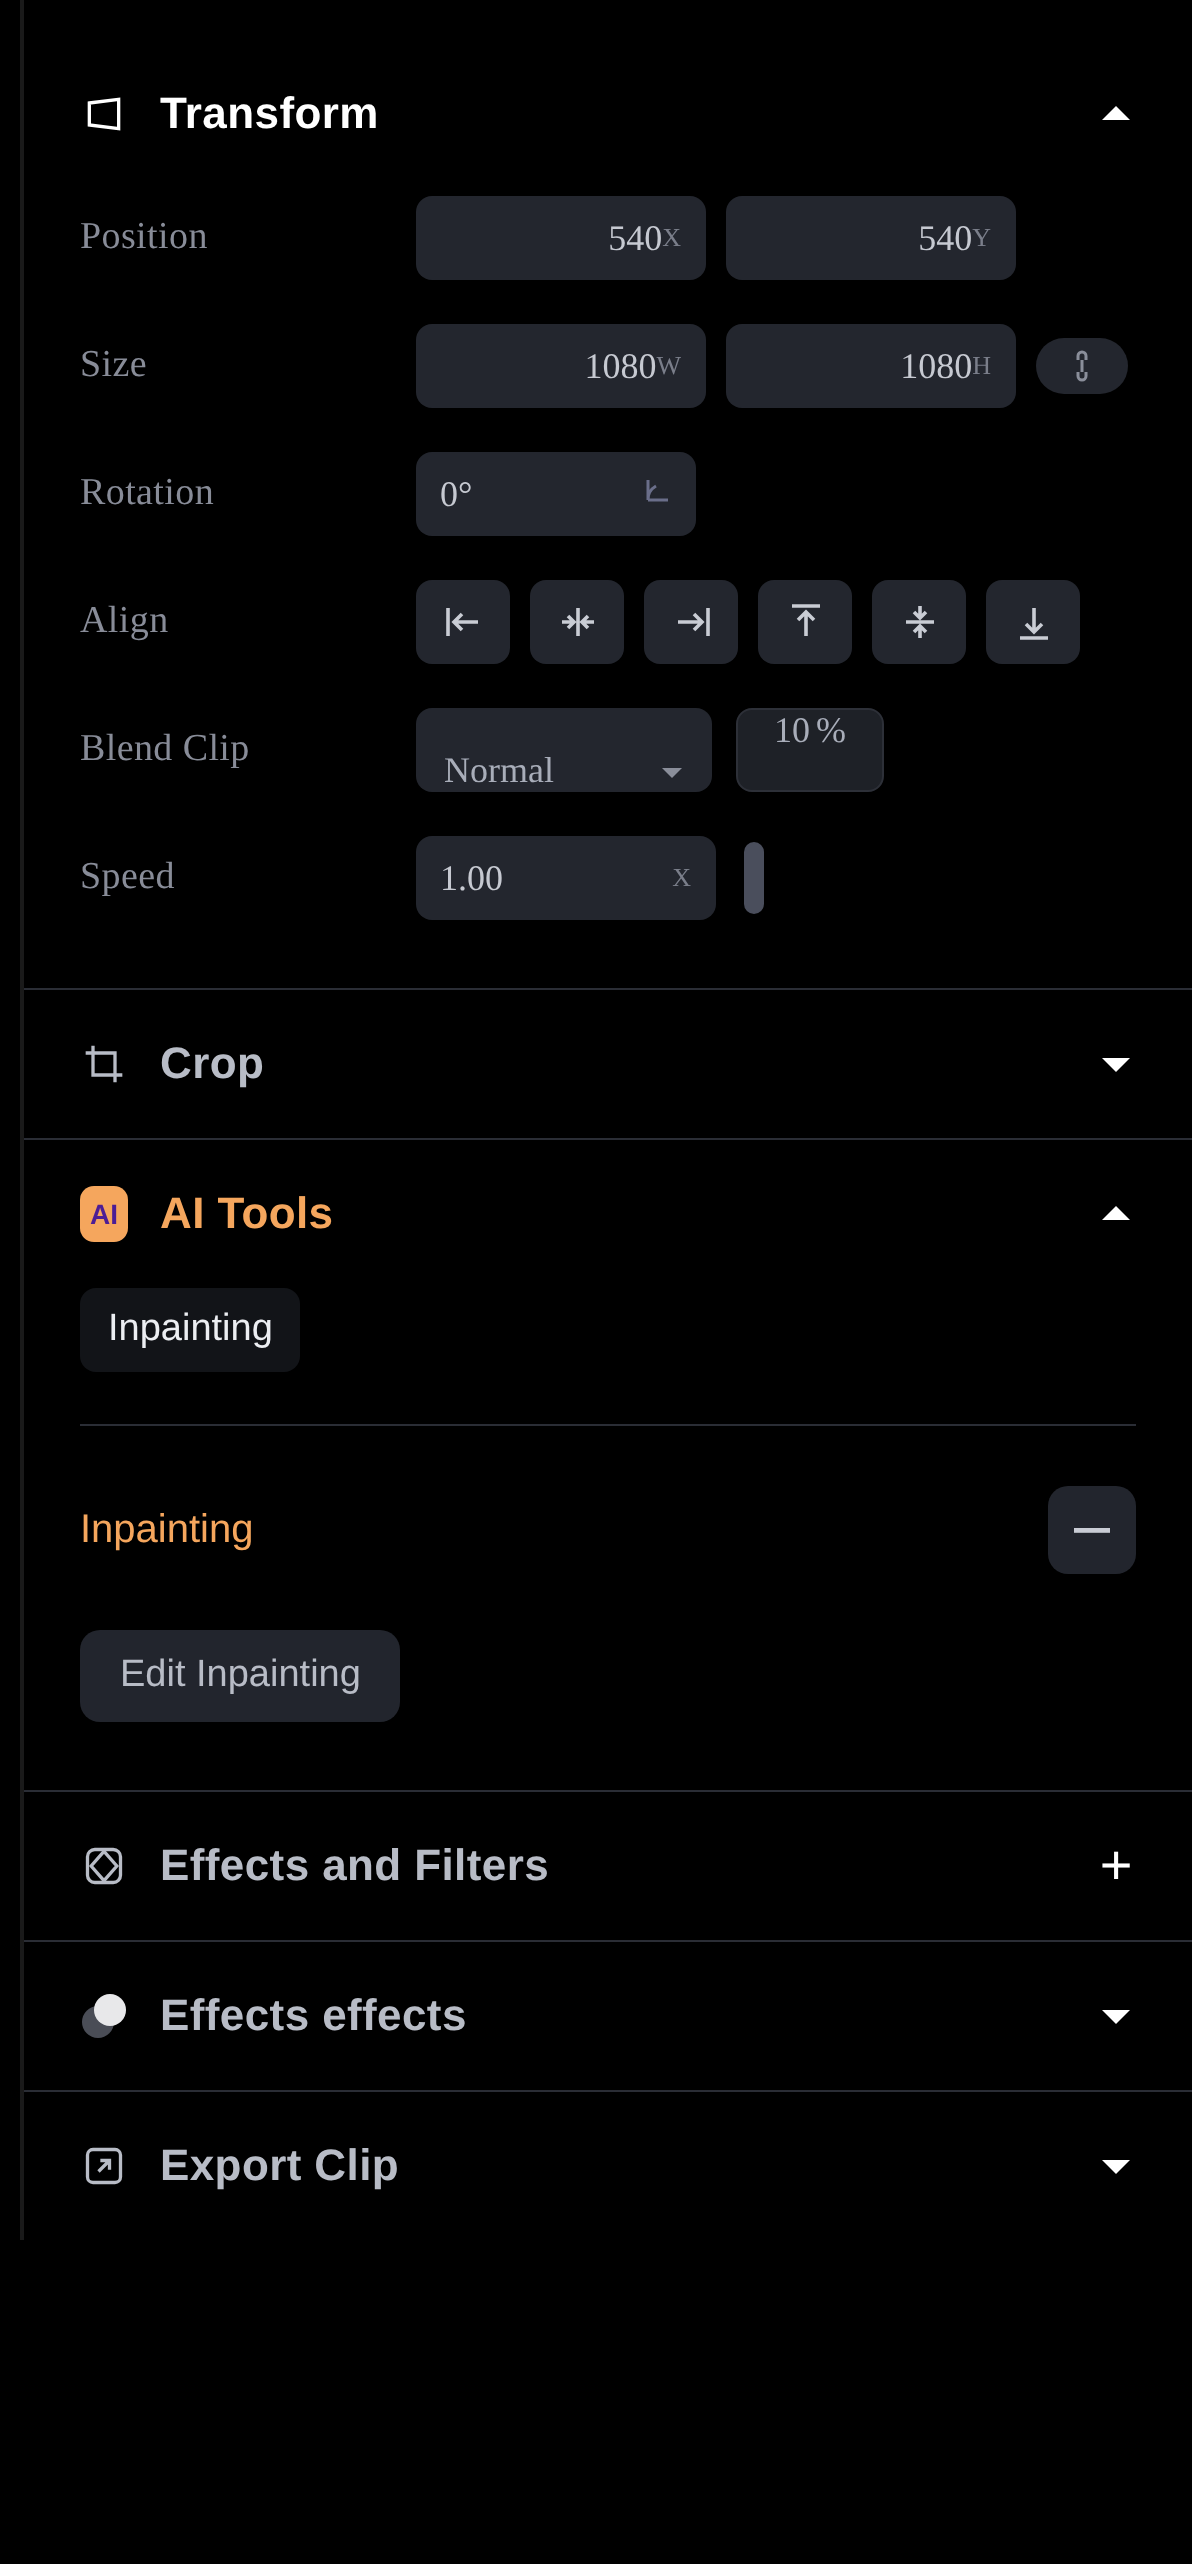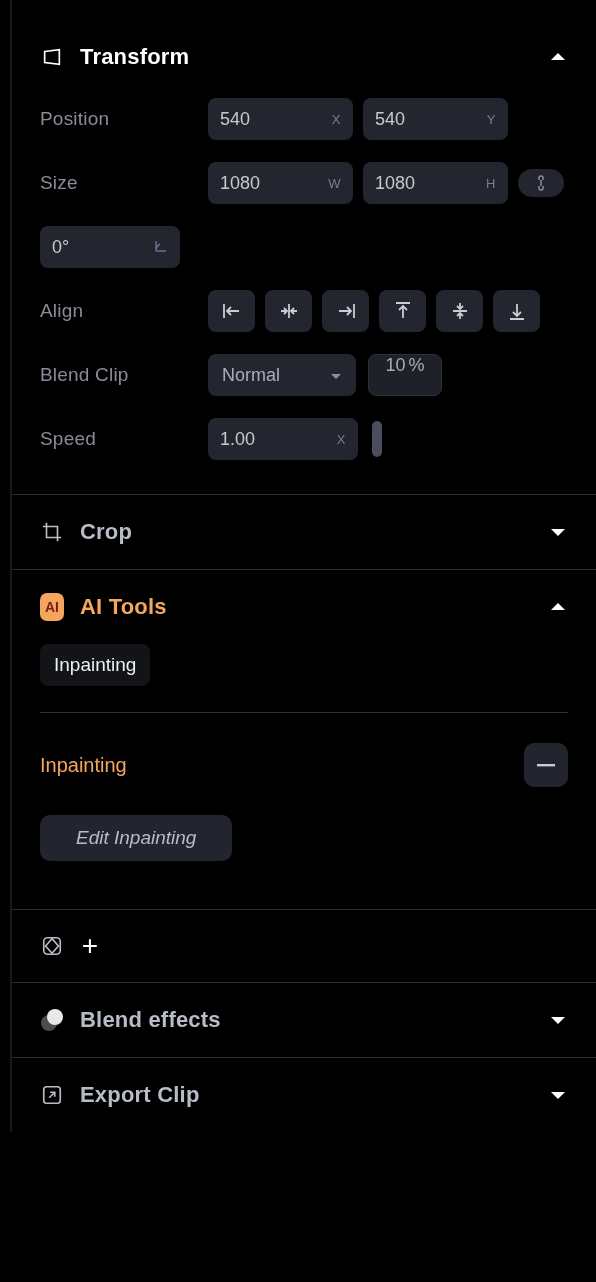--- a/index.html
+++ b/index.html
@@ -19,21 +19,21 @@
   align-items: center;
   padding: 24px 28px 24px 28px;
   cursor: pointer;
 }
 .section-header.first { padding-top: 44px; }
 .section-icon { width: 24px; height: 24px; margin-right: 16px; display:flex; align-items:center; justify-content:center; }
 .section-title { font-size: 22px; font-weight: 600; color: #fff; flex: 1; letter-spacing: 0.2px; }
 .section-title.dim { color: #b8bcc6; }
 .section-title.ai { color: #f5a65d; }
 .chev { width: 20px; height: 20px; display:flex; align-items:center; justify-content:center; }
-.section-body { padding: 0 28px 24px 28px; }
+.section-body { padding: 0 28px 24px 28px; font-family: Liberation Serif, serif; }
 .row {
   display: flex;
   align-items: center;
   margin-bottom: 14px;
   padding: 4px 0;
 }
 .row-label {
   width: 168px;
   font-size: 19px;
   color: #888c98;
@@ -42,71 +42,71 @@
 .row-controls { display: flex; gap: 10px; align-items: center; flex: 1; }
 .input-field {
   display: flex;
   align-items: center;
   background: #23262e;
   border-radius: 8px;
   height: 42px;
   padding: 0 12px;
   min-width: 0;
 }
-.input-field.num { width: 145px; justify-content: space-between; }
+.input-field.num { width: 145px; justify-content: flex-end; }
 .input-field.rot { width: 140px; justify-content: space-between; }
 .input-field.speed { width: 150px; justify-content: space-between; }
 .input-val { color: #c6c9d1; font-size: 18px; }
 .input-suffix { color: #7a7e8a; font-size: 13px; font-weight: 500; letter-spacing: 0.5px; }
 .input-suffix.deg { font-size:14px; }
 .link-chip {
   background: #23262e; border-radius: 20px; width: 46px; height: 28px;
   display:flex; align-items:center; justify-content:center;
 }
 .align-btn {
   background: #23262e; border-radius: 8px; width: 47px; height: 42px;
   display:flex; align-items:center; justify-content:center;
 }
 .select-field {
-  display:flex; align-items:center; justify-content:space-between;
+  display:flex; align-items:flex-end; justify-content:space-between;
   background: #23262e; border-radius: 8px; height: 42px; width: 148px;
   padding: 0 14px; margin-right: 2px;
 }
 .select-val { color: #a8adb9; font-size: 18px; }
 .pct-box {
   background: #1e2127; border: 1px solid #2d3038; border-radius: 8px;
   height: 42px; width: 74px; display:flex; align-items:flex-start; justify-content:center;
   color: #a8adb9; font-size: 18px;
 }
 .speed-handle {
   width: 10px; height: 36px; background: #4a4e5c; border-radius: 5px; margin-left: 4px;
 }
 .ai-badge {
-  background: #f5a65d; color: #7f1d1d; font-weight: 700; font-size: 14px;
+  background: #f5a65d; color: #4c1d95; font-weight: 700; font-size: 14px;
   width: 28px; height: 28px; border-radius: 7px;
   display:flex; align-items:center; justify-content:center;
 }
 .tool-chips { display:flex; gap: 10px; padding: 0 28px 26px 28px; }
 .tool-chip {
   background: #121418; border-radius: 8px; padding: 10px 14px;
   color: #eceef2; font-size: 19px;
 }
 .subhead-row {
   display:flex; align-items:center; justify-content:space-between;
   padding: 30px 28px 18px 28px;
 }
 .subhead { color: #f5a65d; font-size: 20px; }
 .square-btn {
   background: #22252d; border-radius: 10px; width: 44px; height: 44px;
   display:flex; align-items:center; justify-content:center; color:#c9ccd4;
   font-size: 26px;
 }
 .edit-btn {
-  background: #22252d; border-radius: 10px; padding: 12px 36px;
-  color: #b8bcc6; font-size: 19px; margin: 10px 28px 48px 28px; display:inline-block;font-style:italic;
+  background: #22252d; border-radius: 10px; padding: 12px 20px;
+  color: #b8bcc6; font-size: 19px; margin: 10px 28px 34px 28px; display:inline-block;
 }
 .motion-icon { width:22px; height:22px; position:relative; }
 .motion-icon .c1, .motion-icon .c2 { position:absolute; width:16px; height:16px; border-radius:50%; }
 .motion-icon .c1 { background:#4a4d56; left:0; top:6px; }
 .motion-icon .c2 { background:#e8e8ea; left:6px; top:0; }
 .plus-icon { color:#fff; font-size:28px; font-weight:300; }
 hr.sub { border:none; border-top:1px solid #2a2d35; margin: 0 28px; }
 </style>
 </head>
 <body>
@@ -153,20 +153,21 @@
             <span class="input-suffix">H</span>
           </div>
           <div class="link-chip">
             <svg width="14" height="18" viewBox="0 0 14 18" fill="none" stroke="#8a8e9a" stroke-width="1.5">
               <path d="M5 6 V4 a2 2 0 0 1 4 0 V6 M5 12 V14 a2 2 0 0 0 4 0 V12 M7 6 V12"></path>
             </svg>
           </div>
         </div>
       </div>
       <div class="row">
+        <div class="row-label">Rotation</div>
         <div class="row-controls">
           <div class="input-field rot">
             <span class="input-val">0°</span>
             <span class="input-suffix deg">
               <svg width="14" height="14" viewBox="0 0 14 14" fill="none" stroke="#6a6e8a" stroke-width="1.5">
                   <path d="M2 12 L2 2 M2 12 L12 12 M2 12 A8 8 0 0 1 6 5"></path>
                 </svg>
             </span>
           </div>
         </div>
@@ -278,33 +279,34 @@
   </div>
 
   <div class="section">
     <div class="section-header">
       <span class="section-icon">
         <svg width="22" height="22" viewBox="0 0 24 24" fill="none" stroke="#b8bcc6" stroke-width="1.8">
           <rect x="3" y="3" width="18" height="18" rx="4"></rect>
           <path d="M12 4 L19 12 L12 20 L5 12 Z"></path>
         </svg>
       </span>
+      <span class="section-title dim">Effects and Filters</span>
       <span class="chev plus-icon">+</span>
     </div>
   </div>
 
   <div class="section">
     <div class="section-header">
       <span class="section-icon">
         <span class="motion-icon">
             <span class="c1"></span>
             <span class="c2"></span>
           </span>
       </span>
-      <span class="section-title dim">Blend effects</span>
+      <span class="section-title dim">Effects effects</span>
       <span class="chev">
         <svg width="16" height="10" viewBox="0 0 16 10" fill="#fff">
             <path d="M1 2 L8 9 L15 2 Z"></path>
           </svg>
       </span>
     </div>
   </div>
 
   <div class="section" style="border-bottom:none;">
     <div class="section-header">

